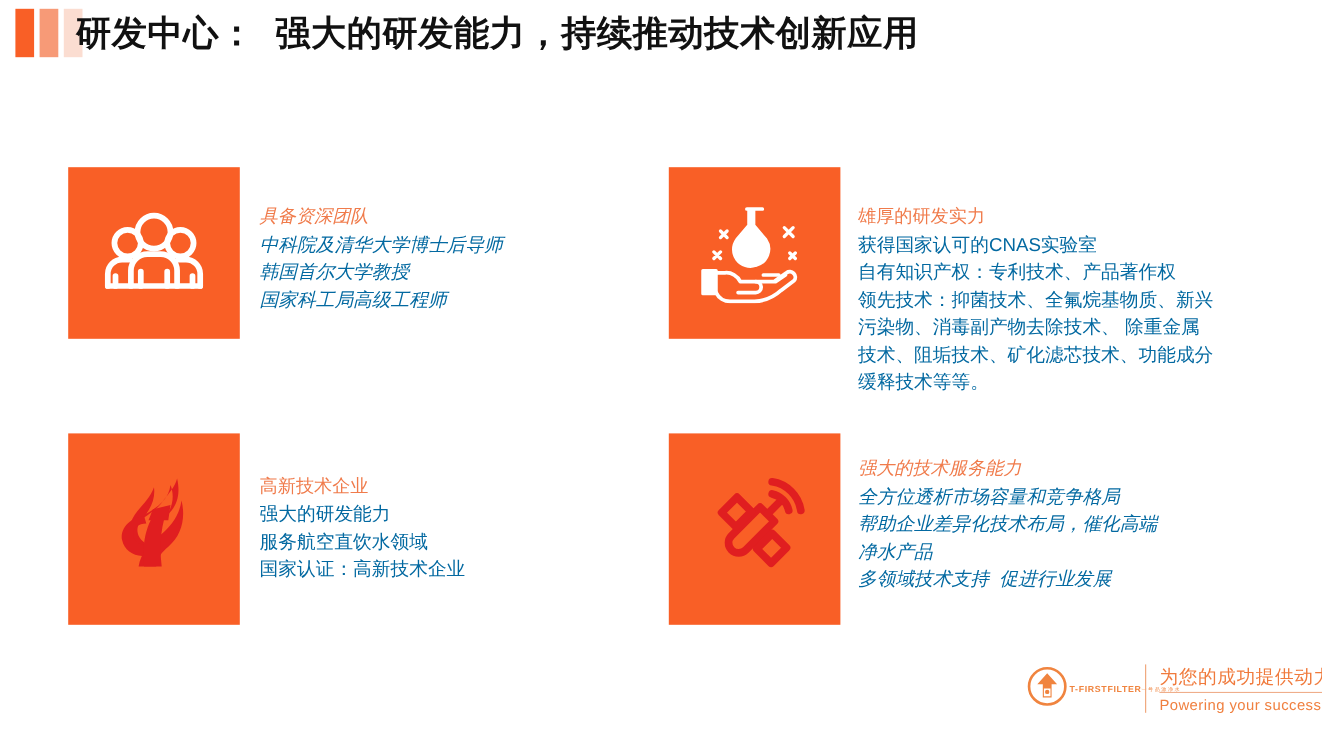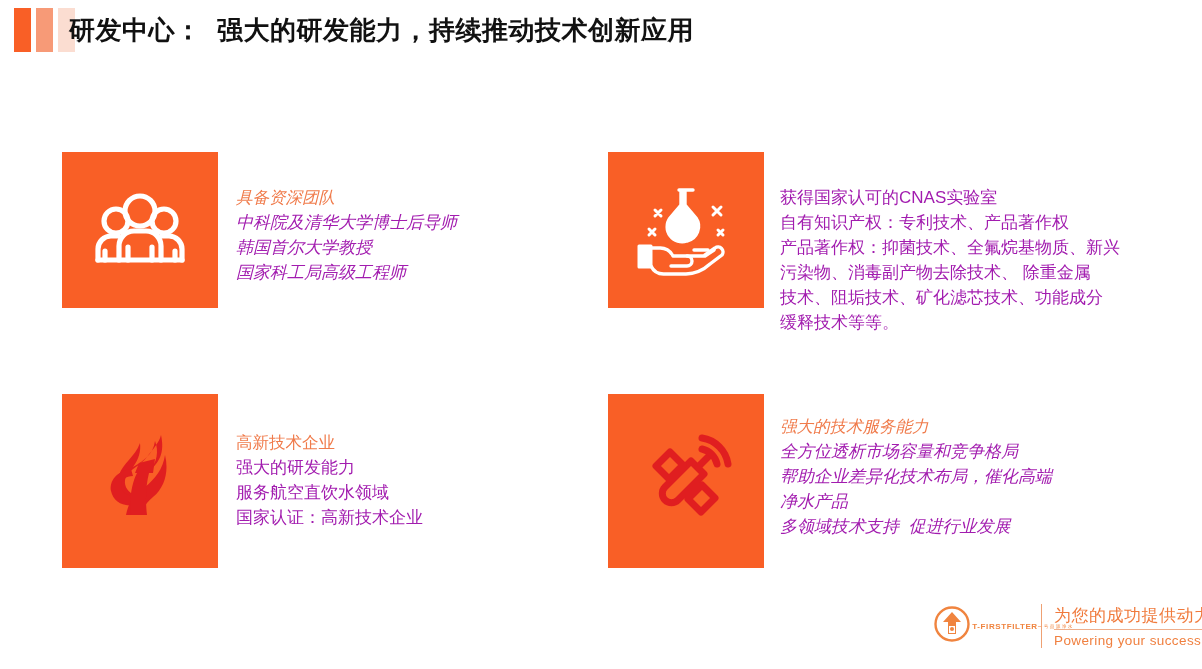--- a/index.html
+++ b/index.html
@@ -38,21 +38,21 @@
     height: 44px;
   }
   .hbar.b1 { background: #F95F26; }
   .hbar.b2 { background: #F79A77; }
   .hbar.b3 { background: #FBDDD1; }
 
   .header-title {
     position: absolute;
     left: 69px;
     top: 9px;
-    font-size: 26px;
+    font-size: 32px;
     font-weight: bold;
     letter-spacing: 0.5px;
     color: #111111;
     white-space: pre;
     line-height: 42px;
   }
 
   
   .card {
     position: absolute;
@@ -68,21 +68,21 @@
     position: absolute;
   }
   .card-title {
     color: #F07B4B;
     font-size: 16.5px;
     line-height: 24px;
     margin-bottom: 1px;
     white-space: pre;
   }
   .card-line {
-    color: #a21caf;
+    color: #0369a1;
     font-size: 17px;
     line-height: 25px;
     white-space: pre;
   }
 
   
   #card-team      { left: 62px;  top: 152px; }
   #card-rd        { left: 608px; top: 152px; }
   #card-hightech  { left: 62px;  top: 394px; }
   #card-service   { left: 608px; top: 394px; }
@@ -216,23 +216,24 @@
         </g>
 
         <path d="M5 66 h12 v21 h-12 z" fill="#ffffff" stroke="#ffffff" stroke-width="3"></path>
         <path d="M17 68 h8 a14 14 0 0 1 14 8 h14 a5 5 0 0 1 0 10 h-16" fill="none" stroke="#ffffff" stroke-width="3.4"></path>
         <path d="M17 86 a14 14 0 0 0 13 8 h22 a38 38 0 0 0 24 -10 l12 -9 a5 5 0 0 0 -7 -7 l-10 7" fill="none" stroke="#ffffff" stroke-width="3.4"></path>
         <path d="M53 76 h18 l9 -6 M60 70 h14" fill="none" stroke="#ffffff" stroke-width="3.4"></path>
       </svg>
     </span>
   </div>
   <div class="card-text">
+    <div class="card-title">雄厚的研发实力</div>
     <div class="card-line">获得国家认可的CNAS实验室</div>
     <div class="card-line">自有知识产权：专利技术、产品著作权</div>
-    <div class="card-line">产品著作权：抑菌技术、全氟烷基物质、新兴</div>
+    <div class="card-line">领先技术：抑菌技术、全氟烷基物质、新兴</div>
     <div class="card-line">污染物、消毒副产物去除技术、 除重金属</div>
     <div class="card-line">技术、阻垢技术、矿化滤芯技术、功能成分</div>
     <div class="card-line">缓释技术等等。</div>
   </div>
 </div>
 
 <div class="card" id="card-hightech">
   <div class="card-icon">
     <span>
       <svg width="90" height="100" viewBox="0 0 90 100" fill="#E01E20">

